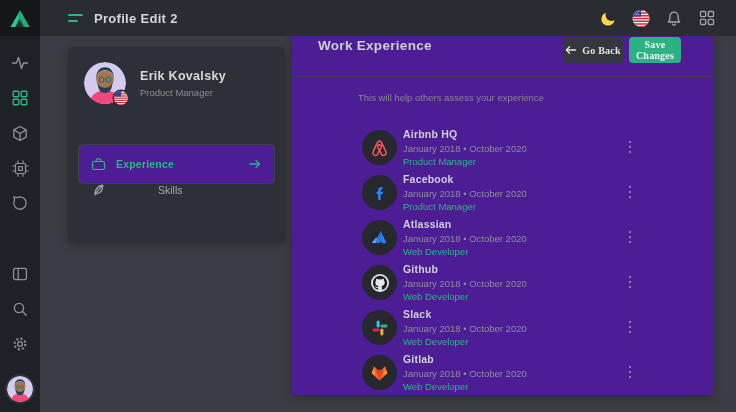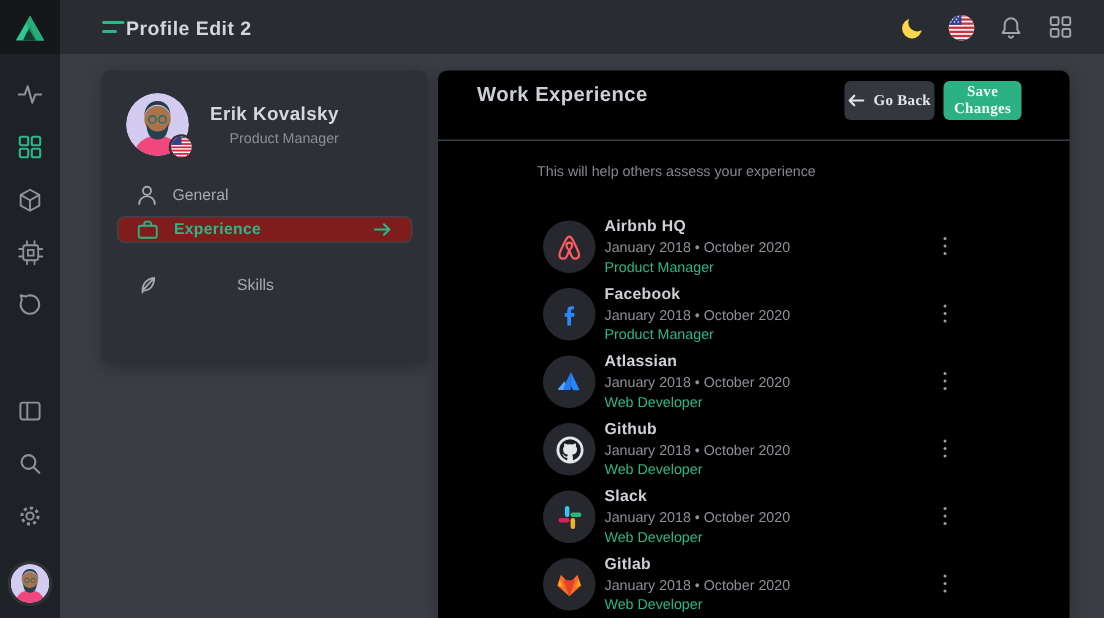--- a/index.html
+++ b/index.html
@@ -6,45 +6,45 @@
   html,body { width:736px; height:412px; overflow:hidden; }
   body { font-family:"Liberation Sans", sans-serif; background:#3a3d43; position:relative; }
 
   
   .topbar { position:absolute; left:0; top:0; width:736px; height:36px; background:#292c31; display:flex; align-items:center; z-index:5; }
   .logo-box { width:40px; height:36px; background:#15171b; display:flex; align-items:center; justify-content:center; flex:0 0 40px; }
   .hamburger { margin-left:28px; width:16px; display:flex; flex-direction:column; gap:4px; cursor:pointer; }
   .hamburger span { display:block; height:2px; border-radius:1px; background:#2bb787; }
   .hamburger span:nth-child(1){ width:15px; }
   .hamburger span:nth-child(2){ width:10px; }
-  .page-title { margin-left:0; font-size:13px; font-weight:bold; color:#d3d6da; letter-spacing:.3px; }
+  .page-title { margin-left:10px; font-size:13px; font-weight:bold; color:#d3d6da; letter-spacing:.3px; }
   .topbar-right { margin-left:auto; display:flex; align-items:center; gap:15px; padding-right:20px; }
   .tb-icon { width:18px; height:18px; display:flex; align-items:center; justify-content:center; cursor:pointer; }
 
   
   .rail { position:absolute; left:0; top:36px; width:40px; height:376px; background:#1e2126; display:flex; flex-direction:column; align-items:center; padding:18px 0 10px; z-index:4; }
   .rail-icon { width:18px; height:18px; margin-bottom:17px; display:flex; align-items:center; justify-content:center; cursor:pointer; }
   .rail-spacer { margin-top:auto; }
   .rail-avatar { width:26px; height:26px; border-radius:50%; overflow:hidden; margin-top:6px; cursor:pointer; box-shadow:0 0 0 2px rgba(255,255,255,.08); }
 
   
-  .nav-card { position:absolute; left:68px; top:47px; width:217px; height:196px; background:#2d3036; border-radius:6px; box-shadow:0 2px 10px rgba(0,0,0,.28); z-index:2;text-align:right; }
-  .work-panel { position:absolute; left:292px; top:47px; width:421px; height:365px; background:#000000; border-radius:6px 6px 0 0; box-shadow:0 2px 10px rgba(0,0,0,.28); z-index:2; }
+  .nav-card { position:absolute; left:68px; top:47px; width:217px; height:196px; background:#2d3036; border-radius:6px; box-shadow:0 2px 10px rgba(0,0,0,.28); z-index:2; }
+  .work-panel { position:absolute; left:292px; top:30px; width:421px; height:365px; background:#4c1d95; border-radius:6px 6px 0 0; box-shadow:0 2px 10px rgba(0,0,0,.28); z-index:2; }
 
   
   .profile-head { position:absolute; left:16px; top:15px; display:flex; align-items:center; }
   .avatar-wrap { position:relative; width:42px; height:42px; }
   .avatar-img { width:42px; height:42px; border-radius:50%; overflow:hidden; display:block; }
   .flag-badge { position:absolute; right:-2px; bottom:-1px; width:14px; height:14px; border-radius:50%; overflow:hidden; box-shadow:0 0 0 1.5px #2d3036; }
   .profile-meta { margin-left:14px; }
   .profile-name { font-size:12.5px; font-weight:bold; color:#d6d8db; letter-spacing:.3px; }
   .profile-role { font-size:9.5px; color:#8b8f95; margin-top:4px; }
   .nav-item { position:absolute; left:10px; width:197px; height:24px; display:flex; align-items:center; padding:0 12px; color:#a6aab0; font-size:10.5px; cursor:pointer; border-radius:5px; }
   .nav-item .mi { width:15px; height:15px; margin-right:10px; display:flex; align-items:center; justify-content:center; }
-  .nav-item.active { height:18px; background:#7f1d1d; border:1px solid #3e434a; color:#2bb787; font-weight:bold; letter-spacing:.2px; }
+  .nav-item.active { height:40px; background:#4c1d95; border:1px solid #3e434a; color:#2bb787; font-weight:bold; letter-spacing:.2px; }
   .nav-item .arrow { margin-left:auto; display:flex; }
 
   
   .wp-header { position:absolute; left:0; top:0; width:100%; height:47px; border-bottom:1px solid #3a3e45; }
   .wp-title { position:absolute; left:26px; top:8px; font-size:13.5px; font-weight:bold; color:#ccd0d4; letter-spacing:.3px; }
   .wp-sub { position:absolute; left:26px; top:27px; font-size:9.5px; color:#83878d; }
   .btn { position:absolute; top:7px; height:26px; border:none; border-radius:4px; font-family:Liberation Serif, serif; font-size:10px; font-weight:bold; display:flex; align-items:center; justify-content:center; cursor:pointer; letter-spacing:.2px; }
   .btn-back { left:271px; width:60px; background:#34383e; color:#e3e5e8; gap:5px; }
   .btn-save { left:337px; width:52px; background:#2cb185; color:#f2fbf7; }
 
@@ -258,29 +258,20 @@
           </g>
         </svg>
       </span>
     </div>
     <div class="profile-meta">
       <div class="profile-name">Erik Kovalsky</div>
       <div class="profile-role">Product Manager</div>
     </div>
   </div>
 
-  <div class="nav-item" style="top:71px;">
-    <span class="mi">
-      <svg width="14" height="14" viewBox="0 0 14 14" fill="none" stroke="#a6aab0" stroke-width="1.2" stroke-linecap="round">
-        <circle cx="7" cy="4.2" r="2.7"></circle>
-        <path d="M1.8 13 a5.2 5.2 0 0 1 10.4 0"></path>
-      </svg>
-    </span>
-    <span>General</span>
-  </div>
 
   <div class="nav-item active" style="top:97px;">
     <span class="mi">
       <svg width="15" height="14" viewBox="0 0 15 14" fill="none" stroke="#2bb787" stroke-width="1.2" stroke-linejoin="round">
         <rect x="1.5" y="4.5" width="12" height="8" rx="1.4"></rect>
         <path d="M5.2 4.5 V3.2 a1.4 1.4 0 0 1 1.4 -1.4 h1.8 a1.4 1.4 0 0 1 1.4 1.4 V4.5"></path>
       </svg>
     </span>
     <span>Experience</span>
     <span class="arrow">

